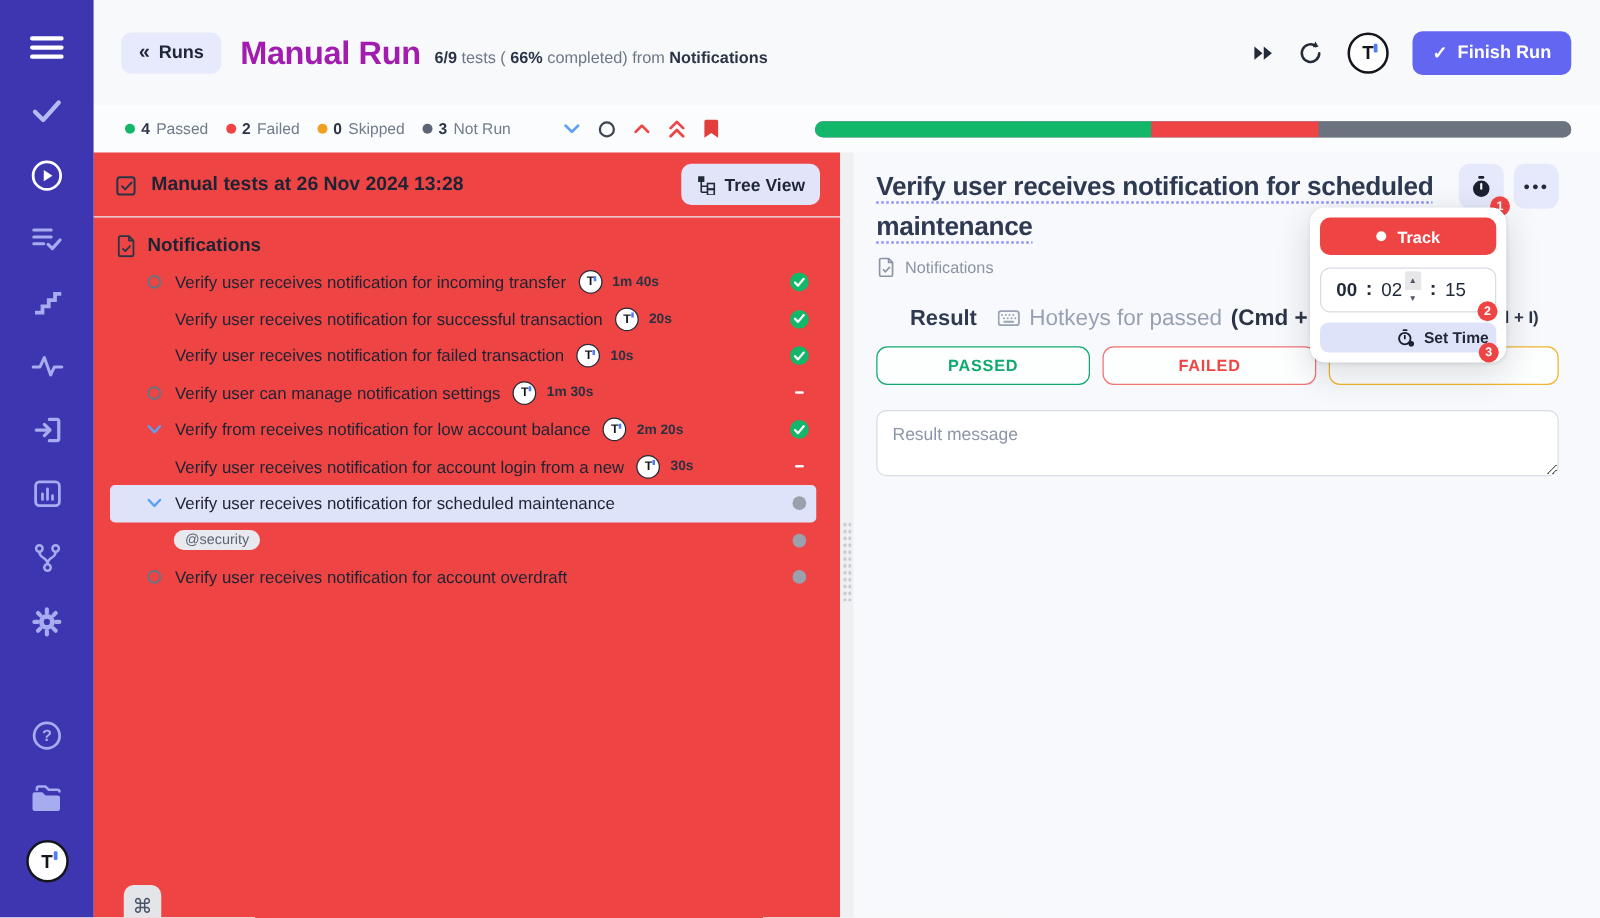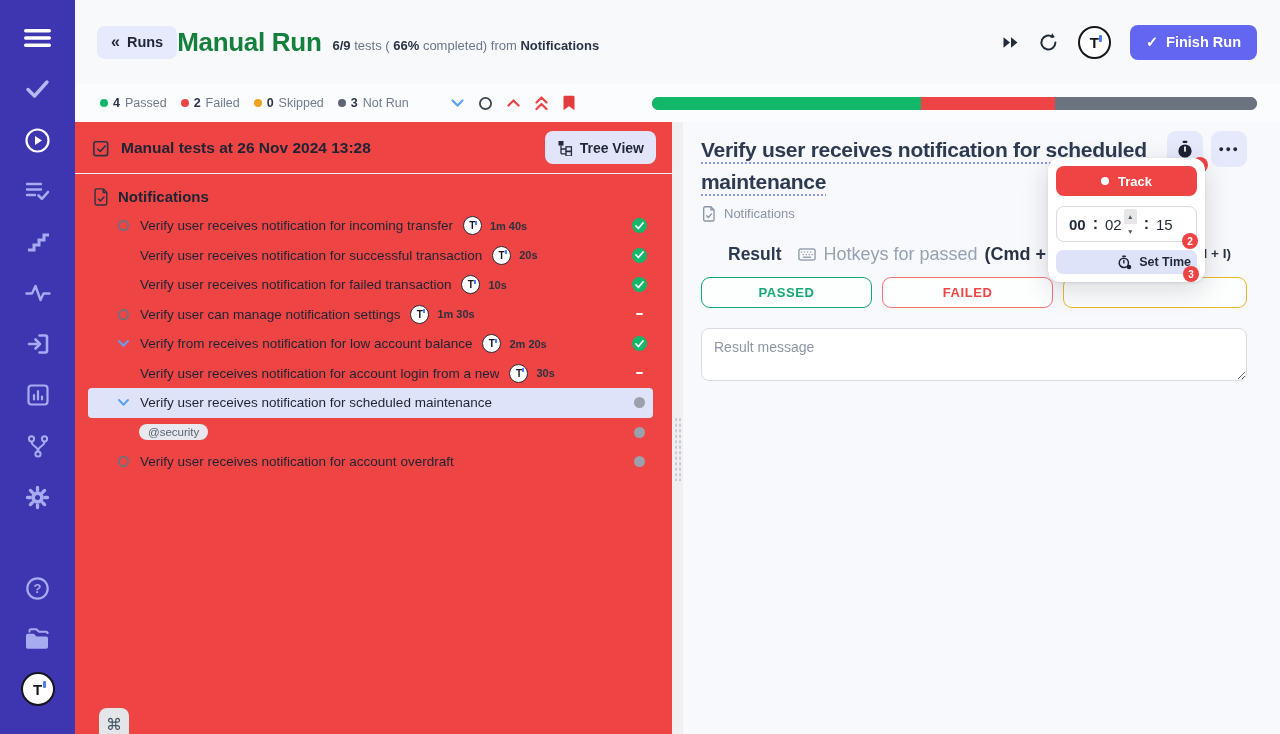--- a/index.html
+++ b/index.html
@@ -16,21 +16,21 @@
   .sb-logo { width:34px; height:34px; background:#fff; border:2.5px solid #14161c; border-radius:50%;
     display:flex; align-items:center; justify-content:center; font-weight:800; font-size:15px; color:#14161c; position:relative; }
   .sb-logo i, .tlogo i { position:absolute; width:3px; height:7px; background:#4f7df9; right:7px; top:7px; border-radius:1px; font-style:normal; }
 
   
   .main { flex:1; display:flex; flex-direction:column; min-width:0; }
   .topbar { height:84px; background:#f8f9fb; display:flex; align-items:center; padding:0 23px 0 22px; }
   .back-btn { height:33px; background:#e7e9fc; border:none; border-radius:8px; padding:0 14px;
     font:600 14.5px "Liberation Sans",sans-serif; color:#1f2737; display:flex; align-items:center; gap:7px; cursor:pointer; }
   .back-btn .chev { font-size:16px; }
-  .page-title { font-size:26px; font-weight:800; color:#15803d; letter-spacing:-0.3px; }
+  .page-title { font-size:26px; font-weight:800; color:#a21caf; margin-left:15px; letter-spacing:-0.3px; }
   .page-sub { margin-left:11px; font-size:13px; color:#6d7789; padding-top:6px; white-space:nowrap; }
   .page-sub b { color:#2b3446; }
   .topbar-right { margin-left:auto; display:flex; align-items:center; gap:19px; }
   .icon-flat { background:none; border:none; padding:0; cursor:pointer; display:flex; align-items:center; }
   .tlogo { width:33px; height:33px; background:#fff; border:2.5px solid #14161c; border-radius:50%;
     display:flex; align-items:center; justify-content:center; font-weight:800; font-size:15px; color:#14161c; position:relative; cursor:pointer; }
   .finish-btn { height:35px; background:#6366f1; color:#fff; border:none; border-radius:8px; padding:0 16px;
     font:700 14.5px "Liberation Sans",sans-serif; display:flex; align-items:center; gap:8px; cursor:pointer; }
 
   
@@ -98,21 +98,21 @@
   .verdict { height:31px; background:#fdfefe; border-radius:9px; font:800 13px "Liberation Sans",sans-serif;
     letter-spacing:0.6px; cursor:pointer; }
   .v-pass { width:174px; border:1.6px solid #12a970; color:#12a970; }
   .v-fail { width:174px; border:1.6px solid #f37272; color:#ef4444; }
   .v-skip { width:187px; border:1.6px solid #efb52a; color:#efb52a; }
   .result-msg { margin-top:20px; width:100%; height:53px; border:1px solid #d8dbe2; border-radius:8px;
     padding:10px 12px; font:14px "Liberation Sans",sans-serif; color:#333; resize:both; background:#fff; }
   .result-msg::placeholder { color:#8c96a8; }
 
   
-  .popup { position:absolute; top:36px; left:365px; width:157px; background:#fff; border-radius:12px;
+  .popup { position:absolute; top:44px; left:365px; width:157px; background:#fff; border-radius:12px;
     box-shadow:0 8px 28px rgba(20,25,50,.16), 0 1px 3px rgba(20,25,50,.1); padding:8px; z-index:30; }
   .track-btn { width:100%; height:30px; background:#ef4444; border:none; border-radius:8px; color:#fff;
     font:700 13px "Liberation Sans",sans-serif; display:flex; align-items:center; justify-content:center; gap:9px; cursor:pointer; }
   .track-btn .rec { width:8px; height:8px; border-radius:50%; background:#fff; }
   .timebox { margin-top:10px; height:36px; border:1px solid #d8dbe2; border-radius:8px; background:#fff;
     display:flex; align-items:center; padding:0 8px 0 12px; position:relative; }
   .timebox .tval { font-size:15px; color:#1f2937; cursor:text; }
   .timebox .th { font-weight:800; }
   .timebox .colon { margin:0 7px; color:#1f2937; font-weight:700; }
   .spin { width:13px; height:30px; display:flex; flex-direction:column; margin-left:2px; }

